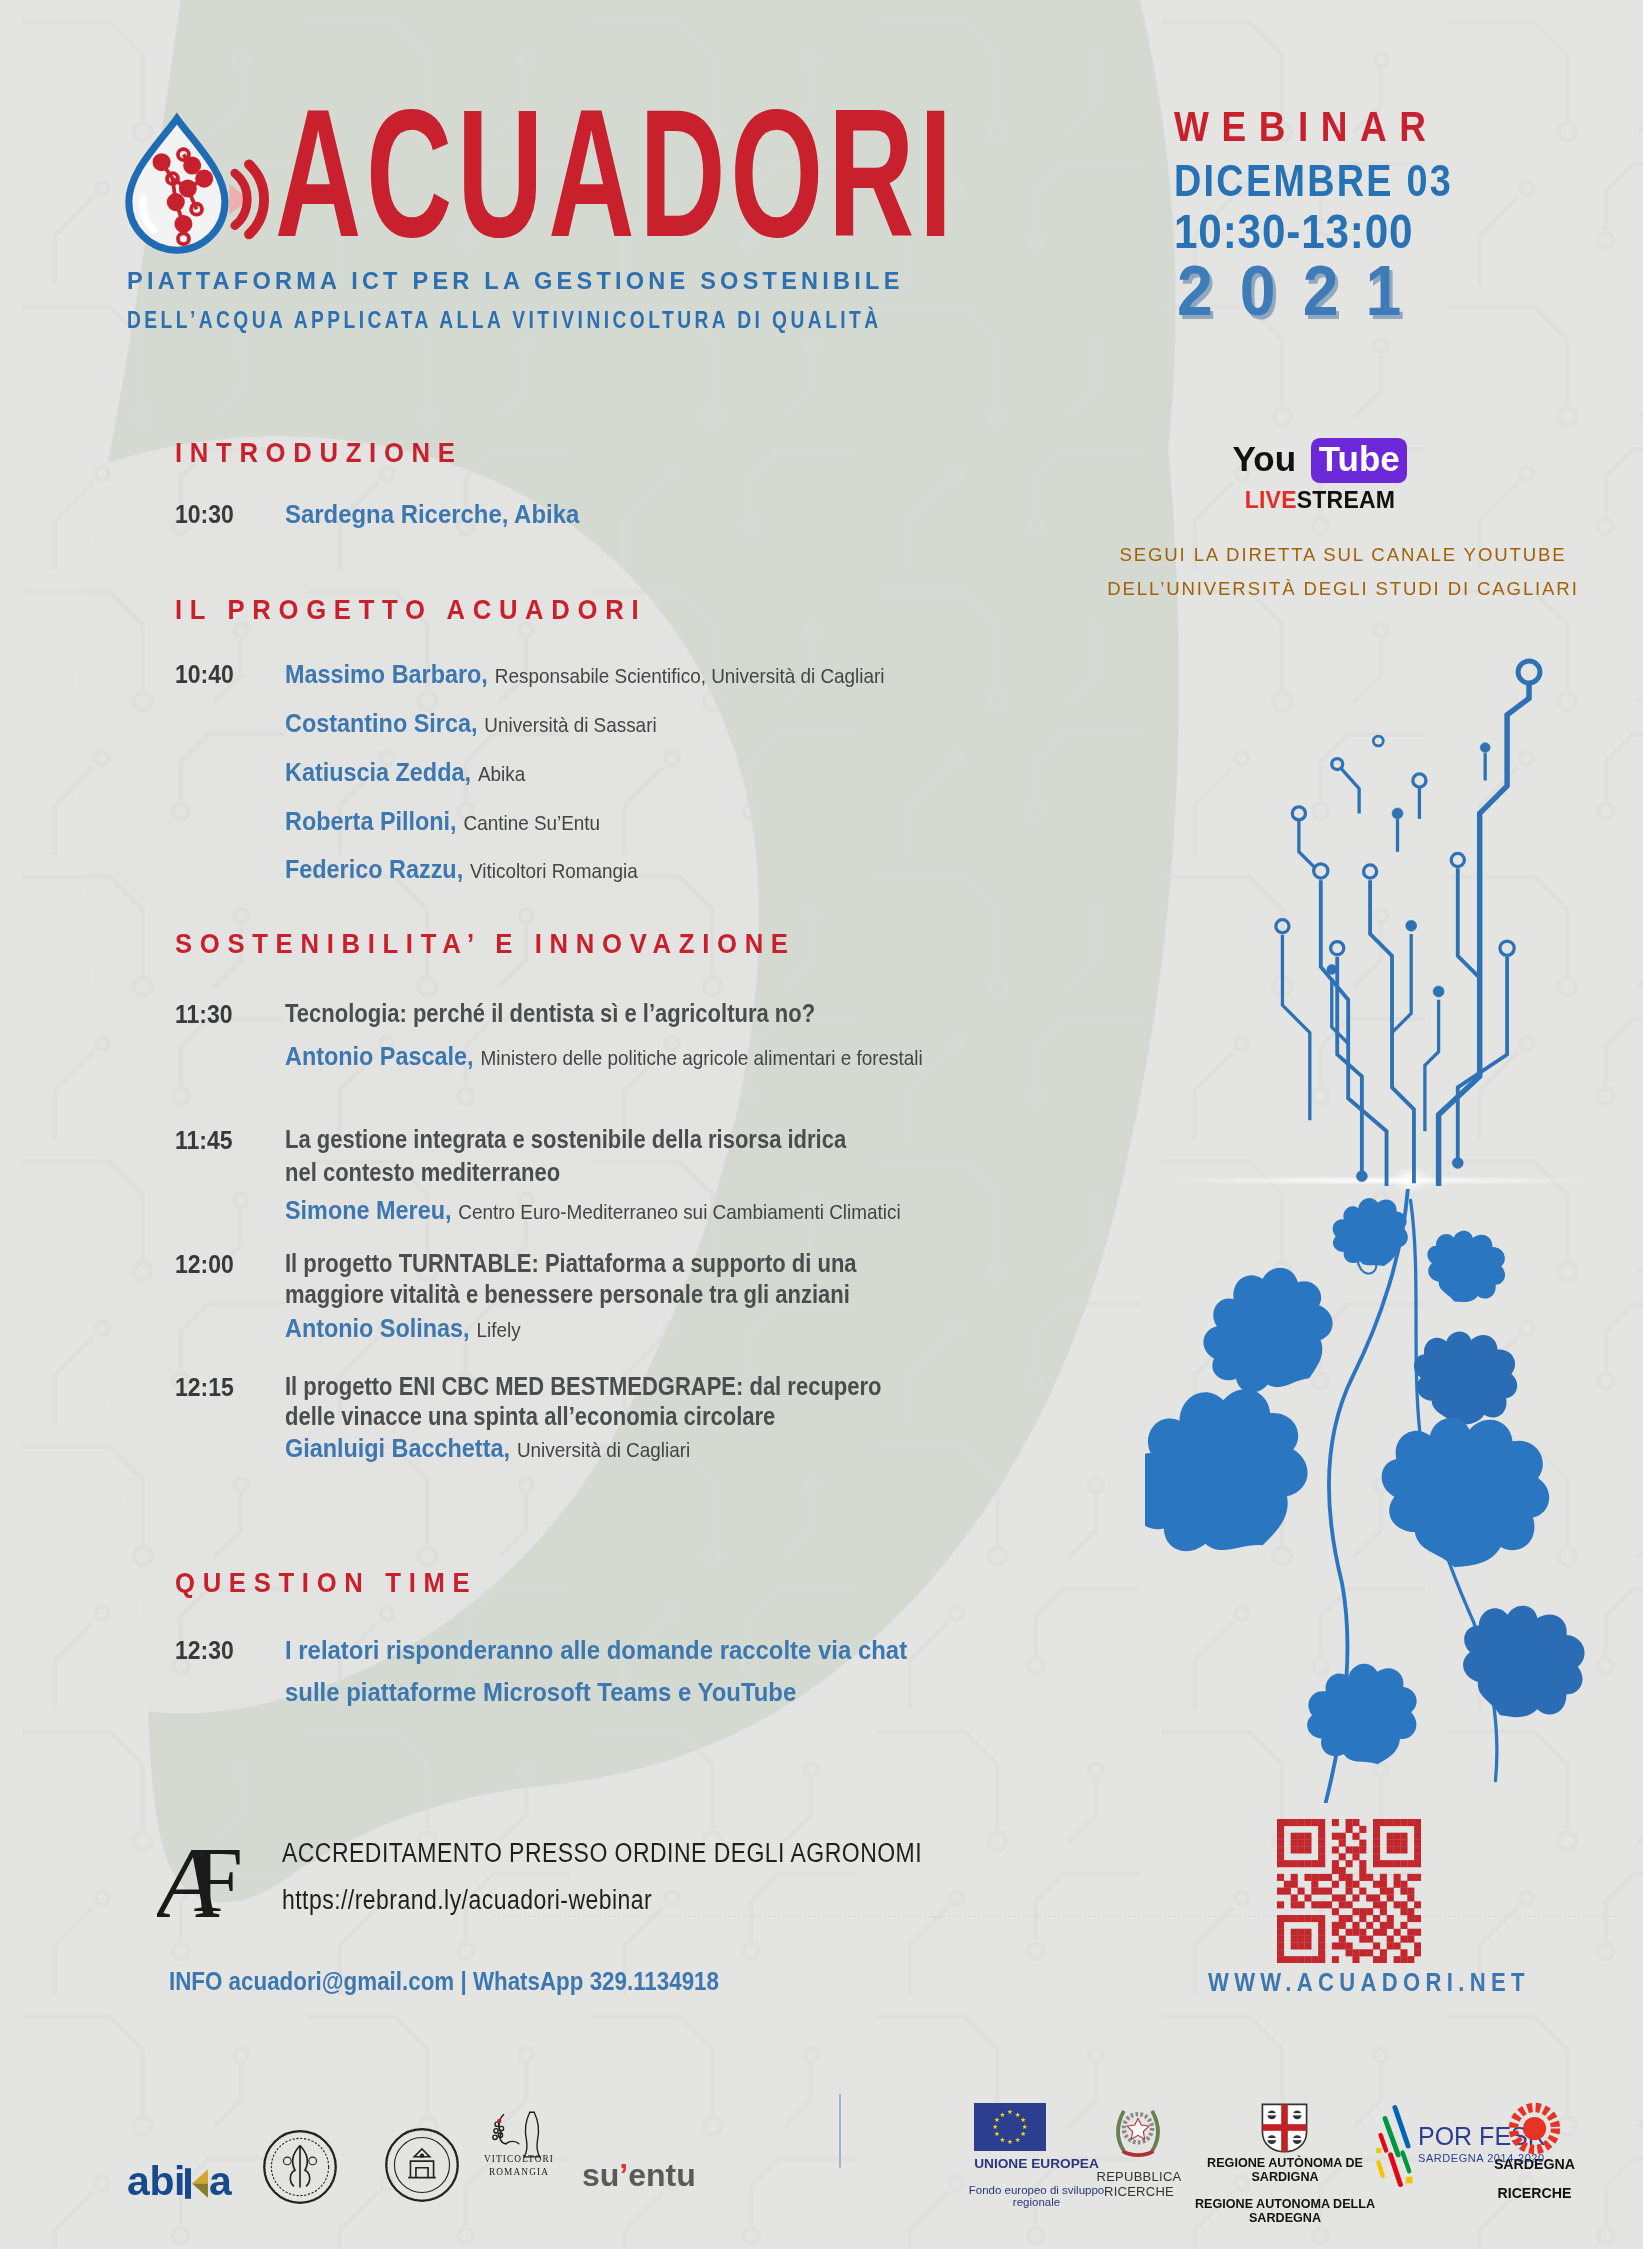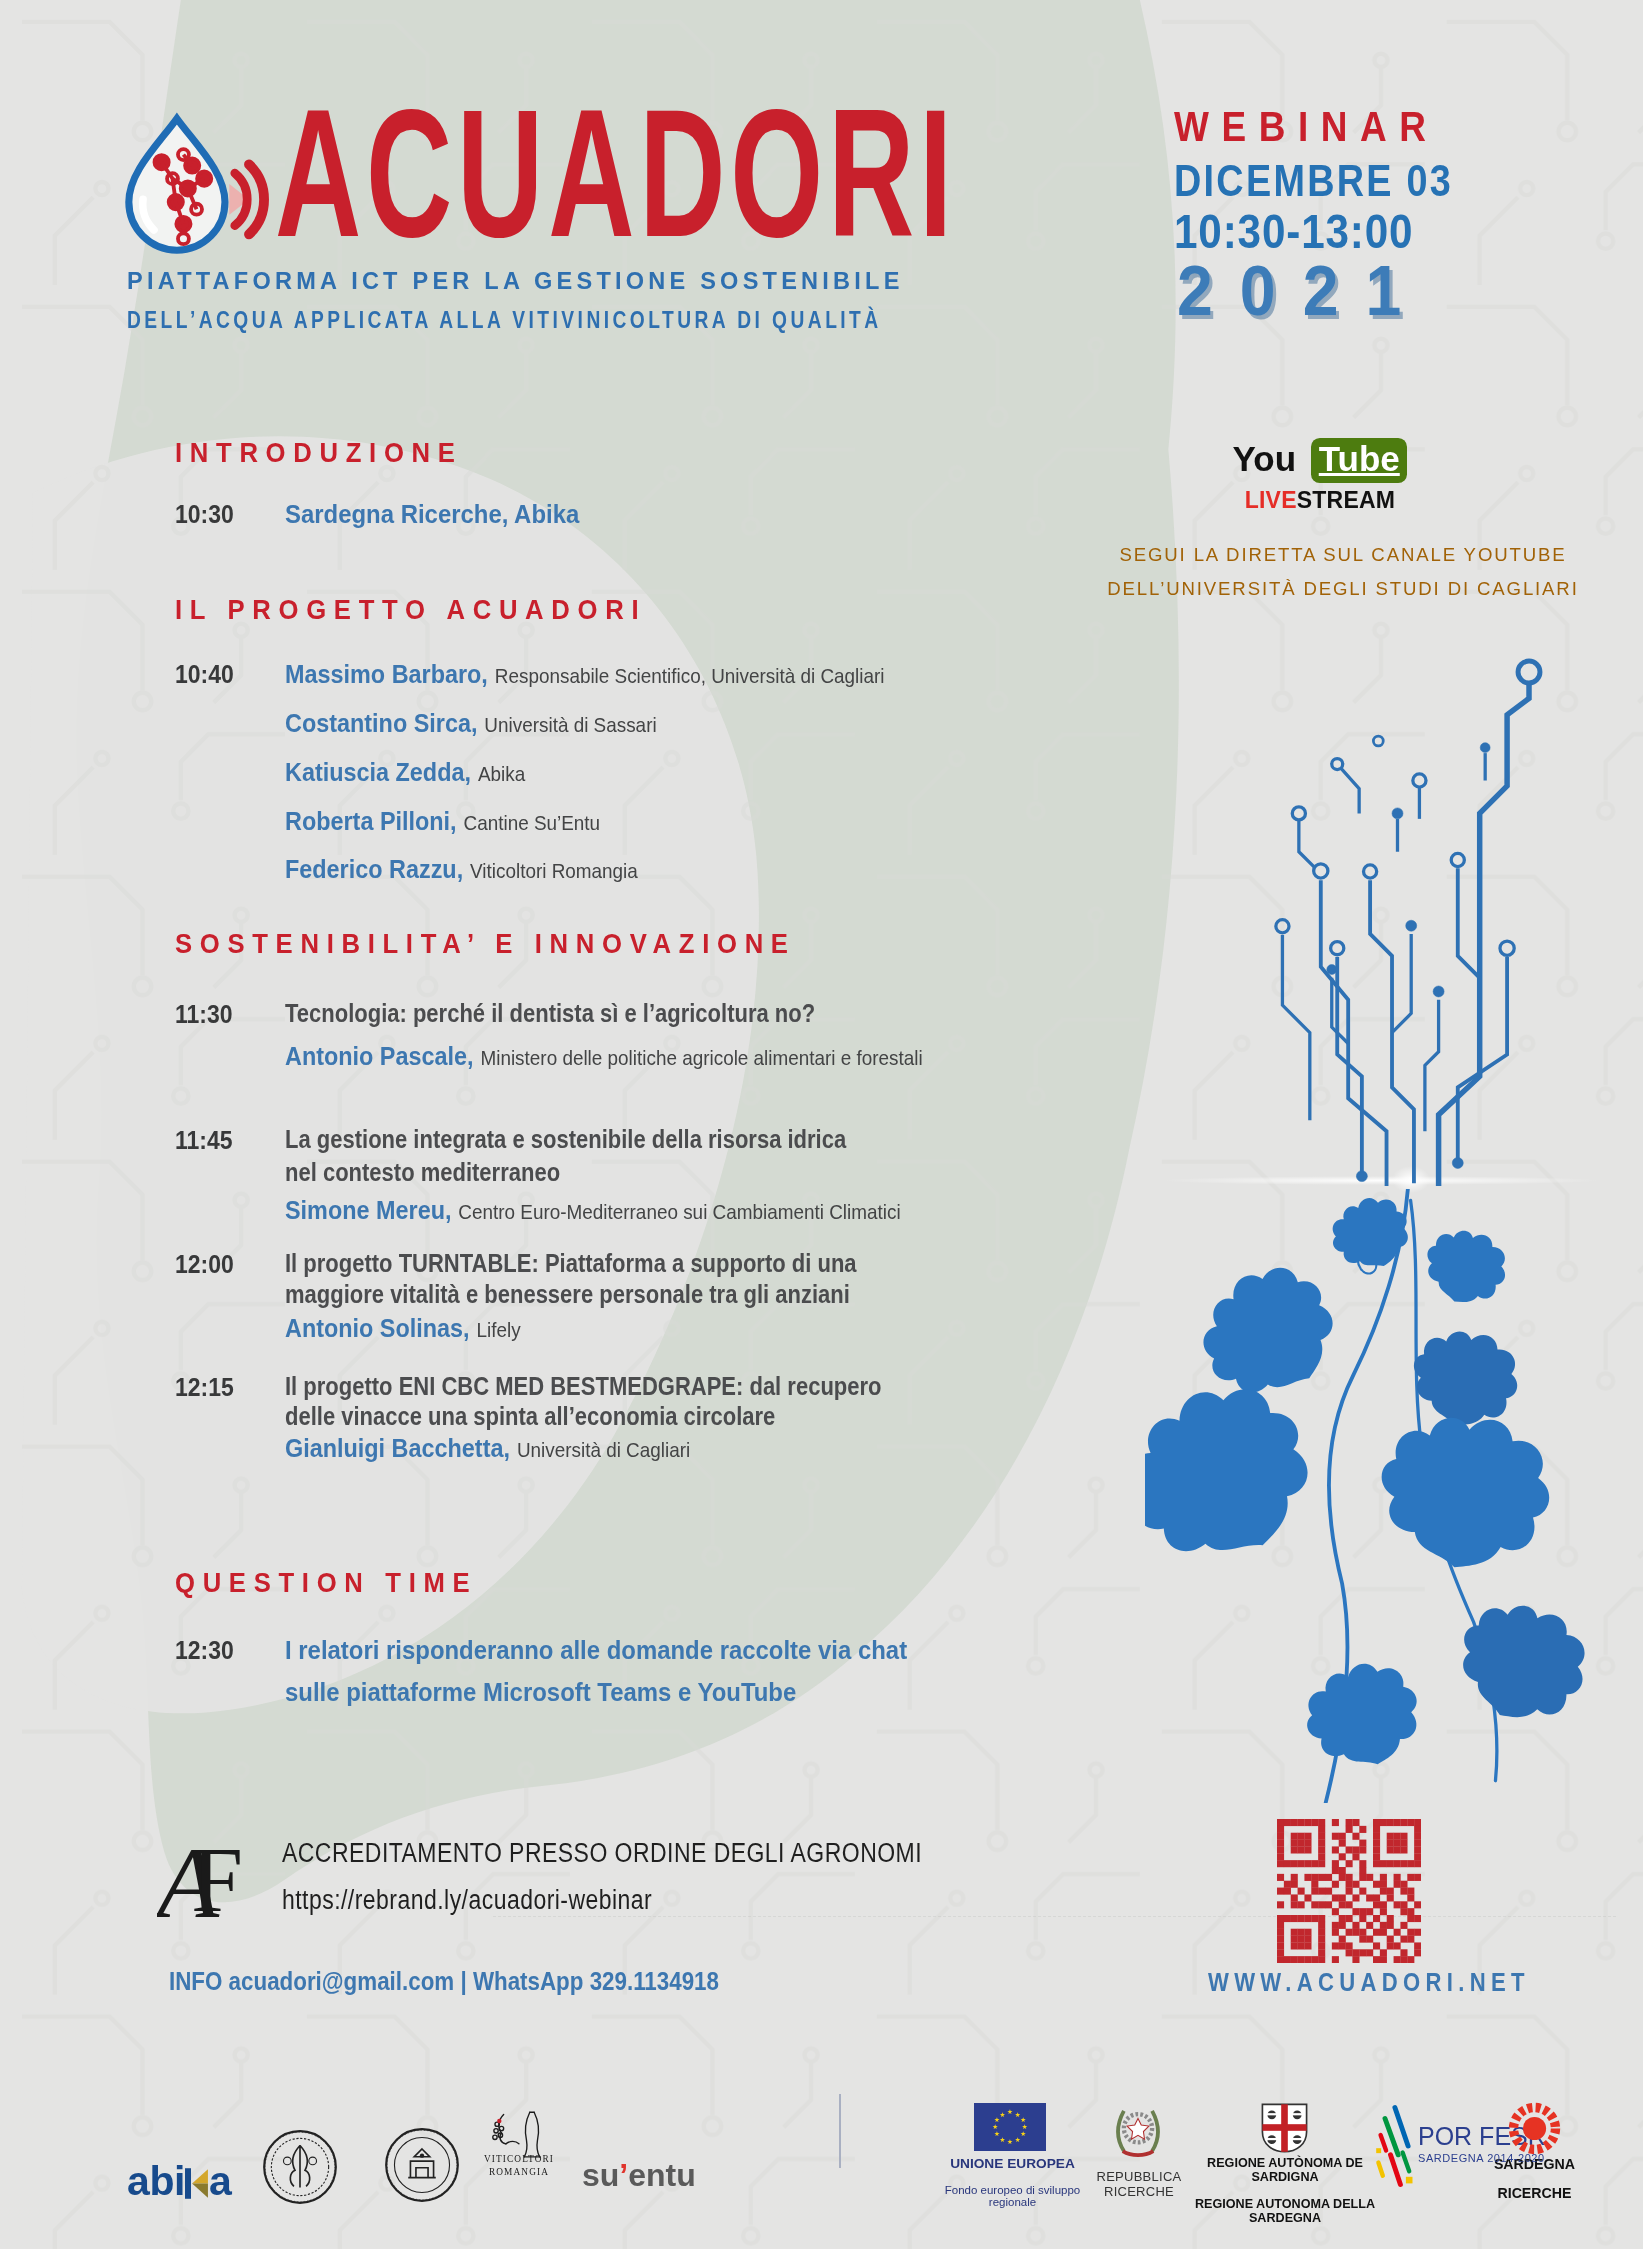--- a/index.html
+++ b/index.html
@@ -26,21 +26,21 @@
   
   .ev-kind{left:1174px;top:103px;font-size:42px;font-weight:700;color:#c8202c;letter-spacing:.34em;transform:scaleX(.88);}
   .ev-date{left:1174px;top:155px;font-size:45px;font-weight:700;color:#2672b4;letter-spacing:.06em;transform:scaleX(.84);}
   .ev-time{left:1174px;top:204px;font-size:48px;font-weight:700;color:#2672b4;letter-spacing:.02em;transform:scaleX(.88);}
   .ev-year{left:1177px;top:251px;font-size:70px;font-weight:700;color:#2f74b5;letter-spacing:.42em;
            text-shadow:3.3px 4.4px 0 rgba(32,84,136,.45);opacity:.92;transform:scaleX(.92);}
 
   
   .yt-wrap{left:1227px;top:438px;width:186px;text-align:center;}
   .yt-row{font-size:35px;font-weight:700;color:#111;}
-  .yt-tube{display:inline-block;background:#4d7c0f;color:#fff;border-radius:8.8px;padding:1.1px 7.7px 4.4px 7.7px;margin-left:15px;text-decoration:underline;}
+  .yt-tube{display:inline-block;background:#6d28d9;color:#fff;border-radius:8.8px;padding:1.1px 7.7px 4.4px 7.7px;margin-left:15px;}
   .yt-live-row{margin-top:3.3px;font-size:23px;font-weight:700;letter-spacing:.01em;color:#111;}
   .yt-live{color:#e52d27;}
   .yt-note{left:1102px;width:482px;text-align:center;font-size:18.6px;font-weight:400;
            color:#a16207;letter-spacing:.10em;white-space:nowrap;}
   .yt-note.n1{top:544px;}
   .yt-note.n2{top:578px;}
 
   
   .sec-title{left:175px;font-size:28.5px;font-weight:700;color:#c8202c;letter-spacing:.30em;transform:scaleX(.90);}
   .time{left:175px;font-size:25px;font-weight:700;color:#38393a;transform:scaleX(.92);}
@@ -62,21 +62,21 @@
   .ft-divider{left:839px;top:2094px;width:2.2px;height:74px;background:#a9b0c2;}
   .abika{left:127px;top:2158px;font-size:41px;font-weight:700;color:#174a8c;letter-spacing:-.01em;}
   .abika .kblock{display:inline-block;width:24px;height:31px;vertical-align:-4.4px;}
   .suentu{left:582px;top:2157px;font-size:32px;font-weight:700;color:#5a5a5a;}
   .suentu .apos{color:#e0342c;}
   .vr-labels{left:478px;top:2153px;width:82px;text-align:center;
              font-family:"Liberation Serif",serif;font-size:9.3px;letter-spacing:.12em;color:#1c1c1c;line-height:13px;white-space:normal;}
   .inst{position:absolute;text-align:center;color:#29367c;}
   .inst .l1{font-size:13.7px;font-weight:700;}
   .inst .l2{font-size:11.5px;font-weight:400;margin-top:13px;}
-  .inst-eu{left:925px;top:2156px;width:175px;}
+  .inst-eu{left:949px;top:2156px;width:175px;}
   .inst-it{left:1073px;top:2169px;width:132px;color:#333;}
   .inst-it .l1{font-weight:400;font-size:13px;letter-spacing:.02em;}
   .inst-sar{left:1189px;top:2156px;width:192px;color:#111;}
   .inst-sar .l1,.inst-sar .l2{font-size:12.6px;font-weight:700;}
   .porfesr-t1{left:1418px;top:2122px;font-size:25px;font-weight:400;color:#2b3f8f;}
   .porfesr-t2{left:1418px;top:2152px;font-size:11px;font-weight:400;color:#2b3f8f;letter-spacing:.05em;}
   .inst-sr{left:1474px;top:2156px;width:121px;color:#111;}
   .inst-sr .l1,.inst-sr .l2{font-size:14.2px;font-weight:700;}
 
   .z2{z-index:2;}

